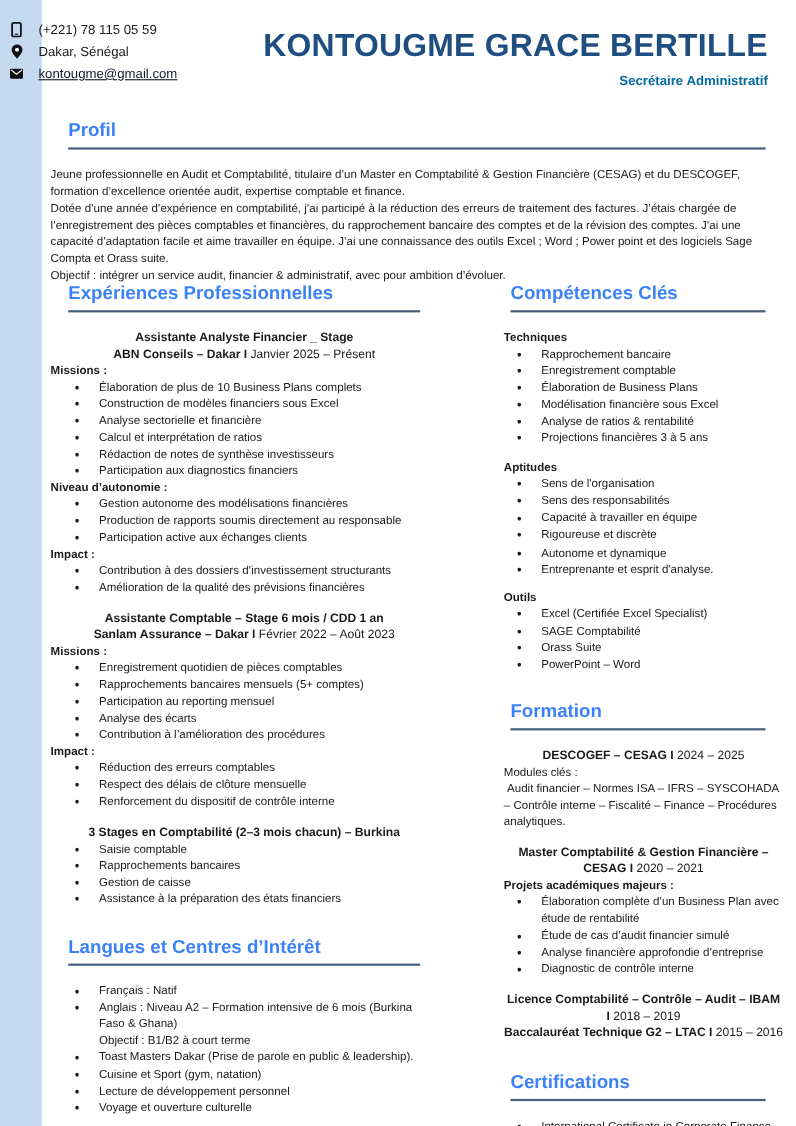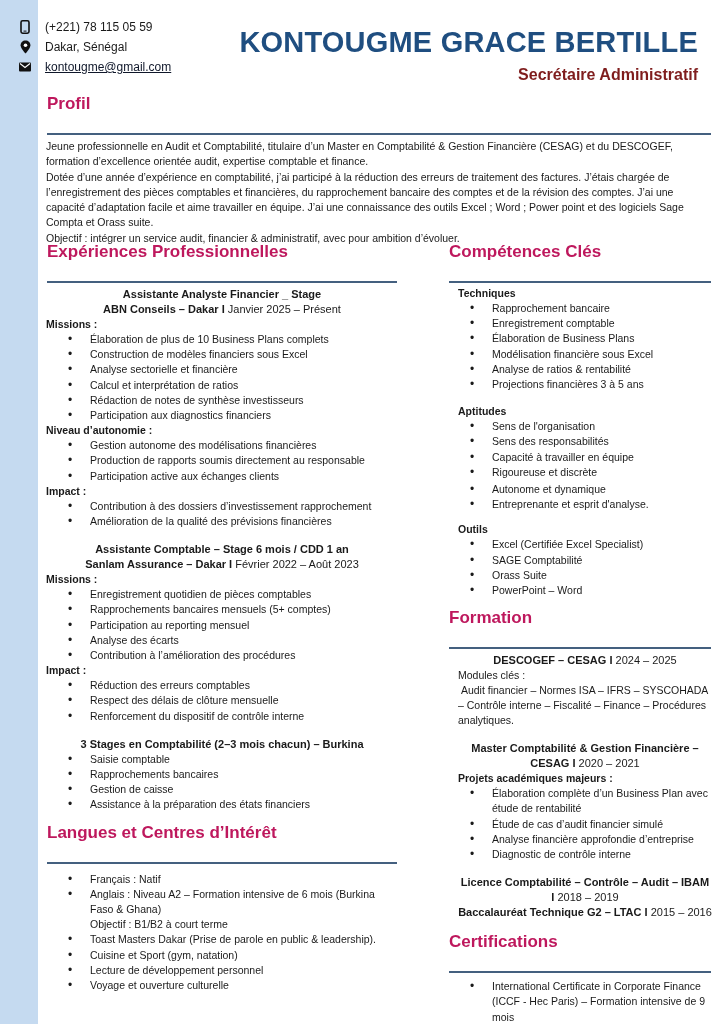--- a/index.html
+++ b/index.html
@@ -1,26 +1,26 @@
 <!DOCTYPE html>
 <html><head>
 <meta charset="utf-8">
 <style>
   html, body { margin:0; padding:0; }
   body { width:724px; height:1024px; position:relative; background:#ffffff; overflow:hidden;
          font-family:"Liberation Sans", sans-serif; color:#1a1a1a; }
   .sidebar { position:absolute; left:0; top:0; width:38px; height:1024px; background:#c5daf0; }
-  .contact { position:absolute; left:18px; top:17px; font-size:12px; line-height:20px; }
+  .contact { position:absolute; left:8px; top:17px; font-size:12px; line-height:20px; }
   .contact-row { display:flex; align-items:center; height:20px; }
   .contact-row .ic { width:14px; height:14px; display:inline-flex; align-items:center; justify-content:center; margin-right:13px; }
   .contact-row a { color:#0f172a; text-decoration:underline; }
   .name { position:absolute; right:26px; top:26px; font-size:29px; font-weight:bold; color:#1f4e80; letter-spacing:0.2px; }
-  .job { position:absolute; right:26px; top:66px; font-size:16px; font-weight:bold; color:#7f1d1d; }
-
-  .h2 { font-size:17px; font-weight:bold; color:#be185d; border-bottom:2px solid #44607f; padding-bottom:18px; line-height:22px; margin:1px; }
+  .job { position:absolute; right:26px; top:66px; font-size:12px; font-weight:bold; color:#0369a1; }
+
+  .h2 { font-size:17px; font-weight:bold; color:#3b82f6; border-bottom:2px solid #44607f; padding-bottom:4px; line-height:22px; margin:16px; }
   .profil { position:absolute; left:46px; top:92px; width:666px; }
   .profil p { margin:4px 0 0 0; font-size:10.5px; line-height:15.3px; color:#1a1a1a; }
   .profil p + p { margin-top:0; }
 
   .col-left { position:absolute; left:46px; top:240px; width:352px; }
   .col-right { position:absolute; left:448px; top:240px; width:264px; }
 
   .entry-title { font-size:11px; font-weight:bold; line-height:15px;text-align:center; }
   .entry-title .reg { font-weight:normal; }
   .sub { font-size:10.5px; font-weight:bold; line-height:15px; }
@@ -94,21 +94,21 @@
       <li>Participation aux diagnostics financiers</li>
     </ul>
     <div class="sub">Niveau d’autonomie :</div>
     <ul class="blist">
       <li>Gestion autonome des modélisations financières</li>
       <li>Production de rapports soumis directement au responsable</li>
       <li>Participation active aux échanges clients</li>
     </ul>
     <div class="sub">Impact :</div>
     <ul class="blist">
-      <li>Contribution à des dossiers d’investissement rapprochement</li>
+      <li>Contribution à des dossiers d’investissement structurants</li>
       <li>Amélioration de la qualité des prévisions financières</li>
     </ul>
   </div>
 
   <div class="gap" style="height:13px;"></div>
 
   <div>
     <div class="entry-title">Assistante Comptable – Stage 6 mois / CDD 1 an</div>
     <div class="entry-title">
       <span>Sanlam Assurance – Dakar I</span>

